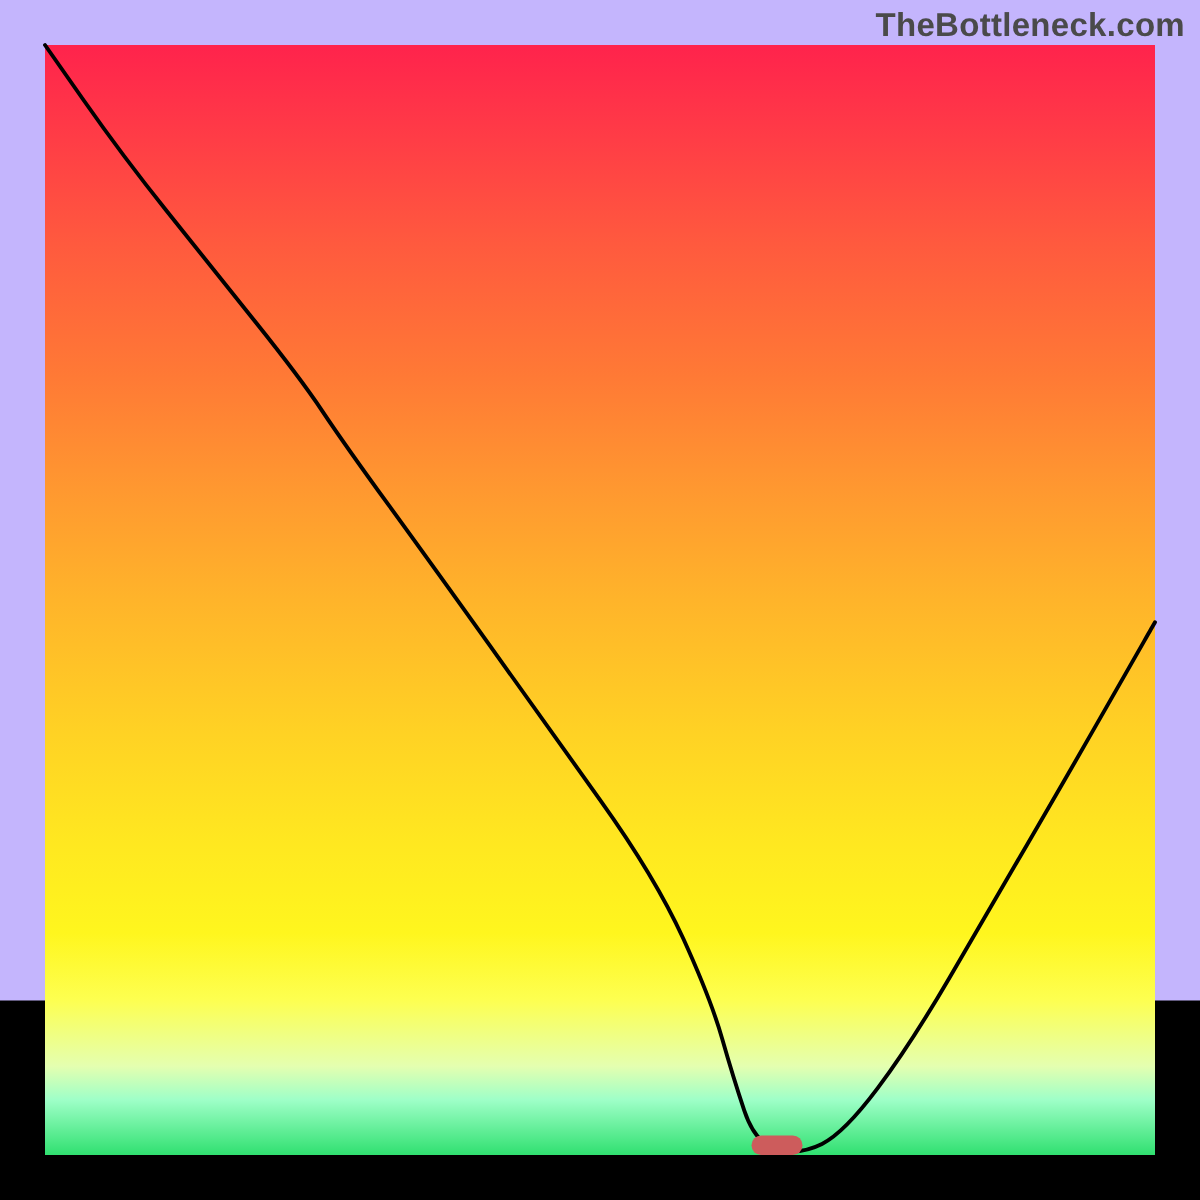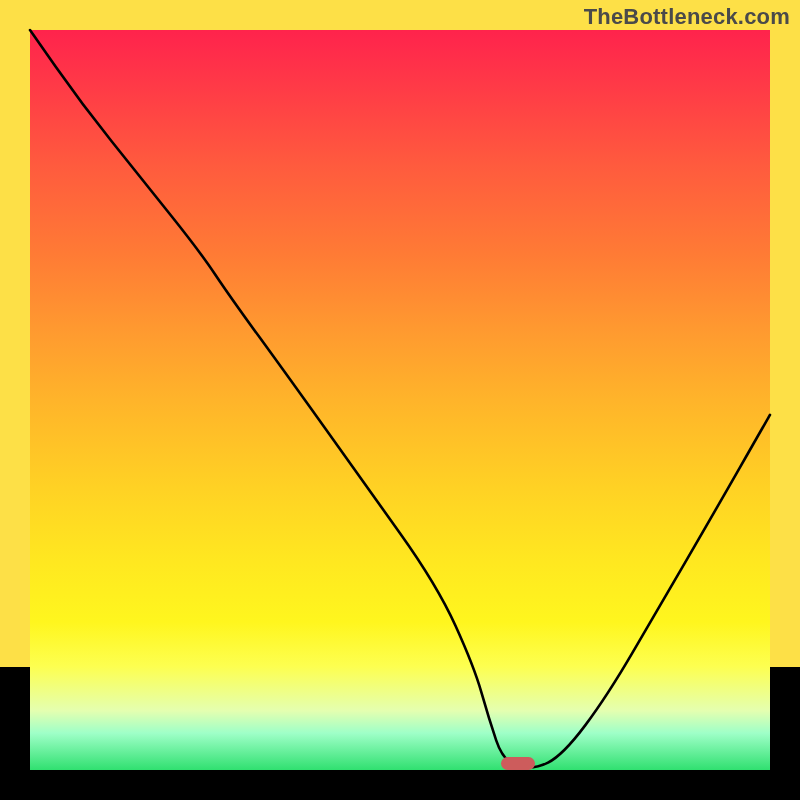--- a/index.html
+++ b/index.html
@@ -8,21 +8,21 @@
     width: 800px;
     height: 800px;
     background: #000;
     font-family: Arial, Helvetica, sans-serif;
     overflow: hidden;
   }
   .frame {
     position: relative;
     width: 800px;
     height: 667px;
-    background: #fde047;
+    background: #c4b5fd;
     text-align: right;
   }
   .watermark {
     position: absolute;
     top: 4px;
     right: 10px;
     font-size: 22px;
     font-weight: 600;
     color: #4a4a4a;
     letter-spacing: 0.2px;

